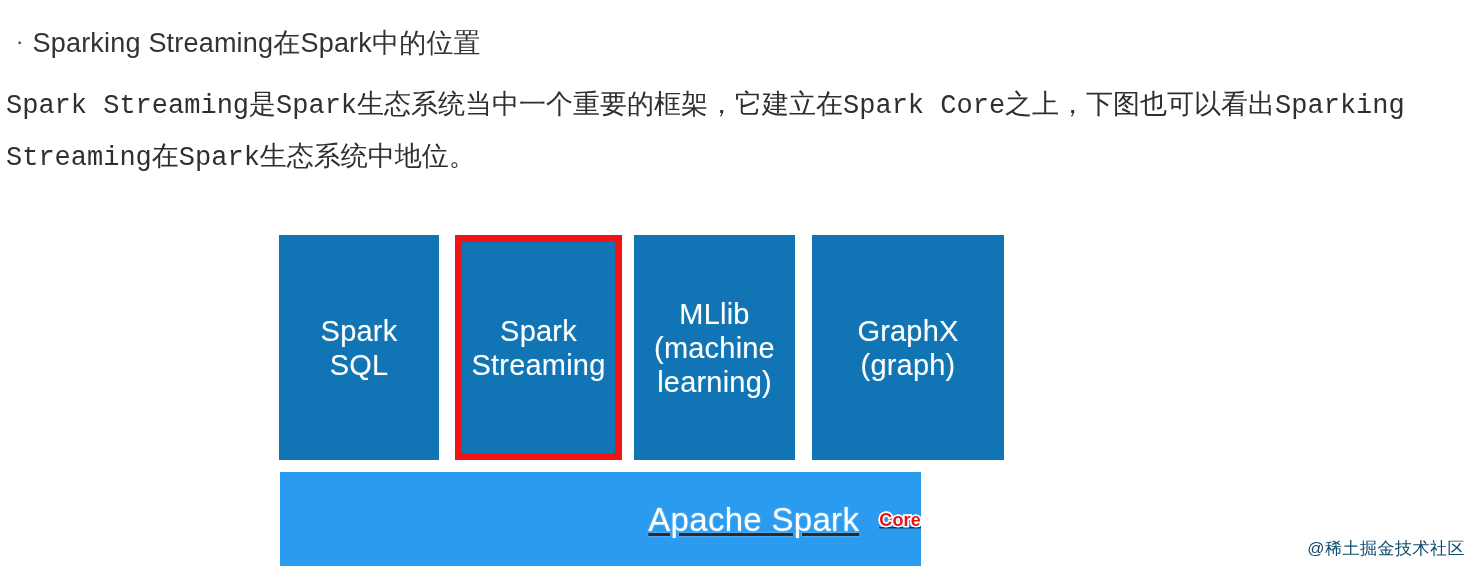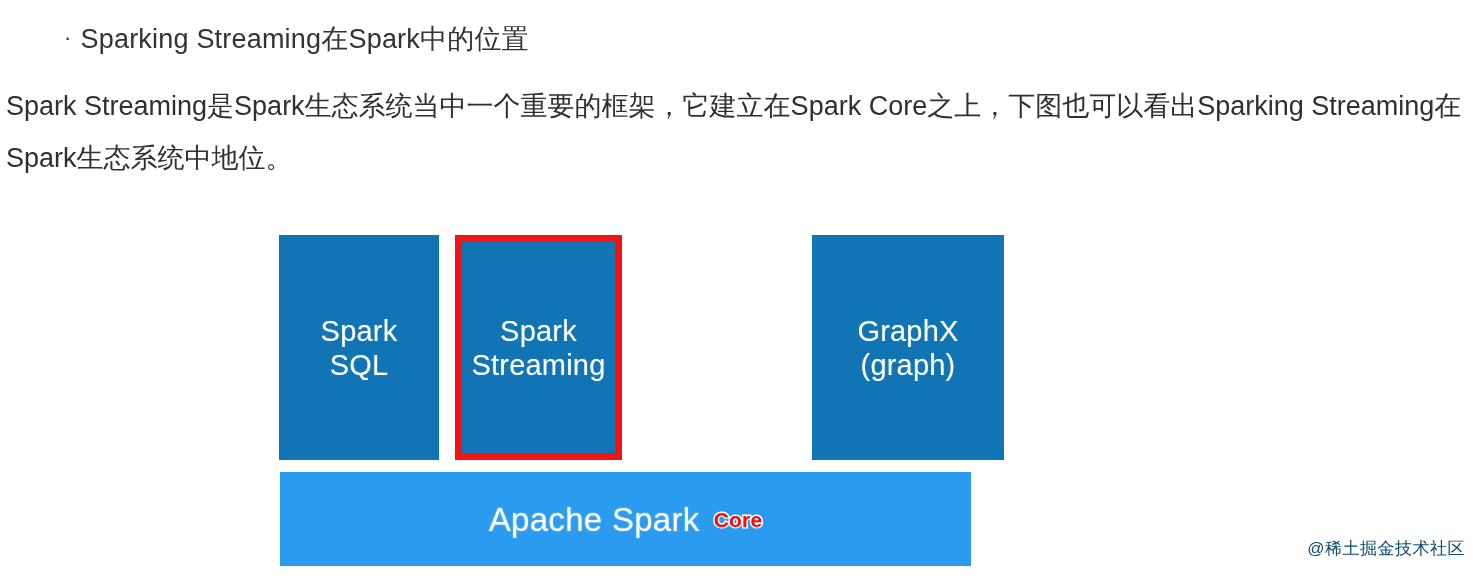--- a/index.html
+++ b/index.html
@@ -21,42 +21,42 @@
     position: absolute;
     left: 0;
     top: 0;
     width: 1483px;
   }
   .heading-line {
     position: absolute;
     left: 16px;
     top: 19px;
     font-size: 27px;
-    line-height: 38px;
+    line-height: 46px;
     letter-spacing: 0.2px;
     color: #333333;
     white-space: nowrap;
-    margin-left: 48px;
   }
   .heading-bullet {
     display: inline-block;
     margin-right: 9px;
     font-size: 22px;
     vertical-align: 3px;
     color: #333333;
   }
   .paragraph {
     position: absolute;
     left: 6px;
     top: 80px;
     width: 1470px;
     font-size: 27px;
     line-height: 52px;
     color: #2f2f2f;
     letter-spacing: 0px;
+    font-family: Liberation Mono, monospace;
   }
 
   
   .diagram {
     position: absolute;
     left: 279px;
     top: 235px;
     width: 693px;
     height: 331px;
   }
@@ -91,48 +91,50 @@
     letter-spacing: 0.2px;
     text-shadow: 0 0 1px rgba(255,255,255,0.35);
     white-space: pre-line;
     padding: 0 4px;
   }
 
   .core-bar {
     position: absolute;
     left: 1px;
     top: 237px;
-    width: 691px;
+    width: 641px;
     height: 94px;
     background: #2b9bf0;
     display: flex;
     align-items: center;
-    justify-content: center;
+    justify-content: flex-end;
+    text-decoration: underline;
   }
   .core-bar-inner {
     display: flex;
     align-items: center;
     justify-content: center;
     gap: 14px;
     transform: translateY(1px);
   }
   .core-bar-title {
     color: #ffffff;
     font-size: 33px;
     letter-spacing: 0.3px;
     text-shadow: 0 0 2px rgba(255,255,255,0.45);
   }
   .core-badge {
     color: #e81414;
-    font-size: 21px;
+    font-size: 18px;
     font-weight: bold;
     letter-spacing: 0.2px;
     -webkit-text-stroke: 3px #ffffff;
     paint-order: stroke fill;
     text-shadow: 0 1px 0 rgba(0,0,0,0.25);
+    margin-left: 6px;
   }
 
   
   .watermark {
     position: absolute;
     right: 18px;
     bottom: 18px;
     font-size: 17px;
     color: #0c4a6e;
     letter-spacing: 0.5px;
@@ -152,20 +154,25 @@
 <div class="diagram">
   <div class="top-row">
     <div class="module-box" style="left:0px;width:160px;">
       <span class="module-label">Spark
 SQL</span>
     </div>
     <div class="module-box highlighted" style="left:176px;width:167px;">
       <span class="module-label">Spark
 Streaming</span>
     </div>
+    <div class="module-box" style="left:355px;width:161px;">
+      <span class="module-label">MLlib
+(machine
+learning)</span>
+    </div>
     <div class="module-box" style="left:533px;width:192px;">
       <span class="module-label">GraphX
 (graph)</span>
     </div>
   </div>
 
   <div class="core-bar">
     <div class="core-bar-inner">
       <span class="core-bar-title">Apache Spark</span>
       <span class="core-badge">Core</span>

